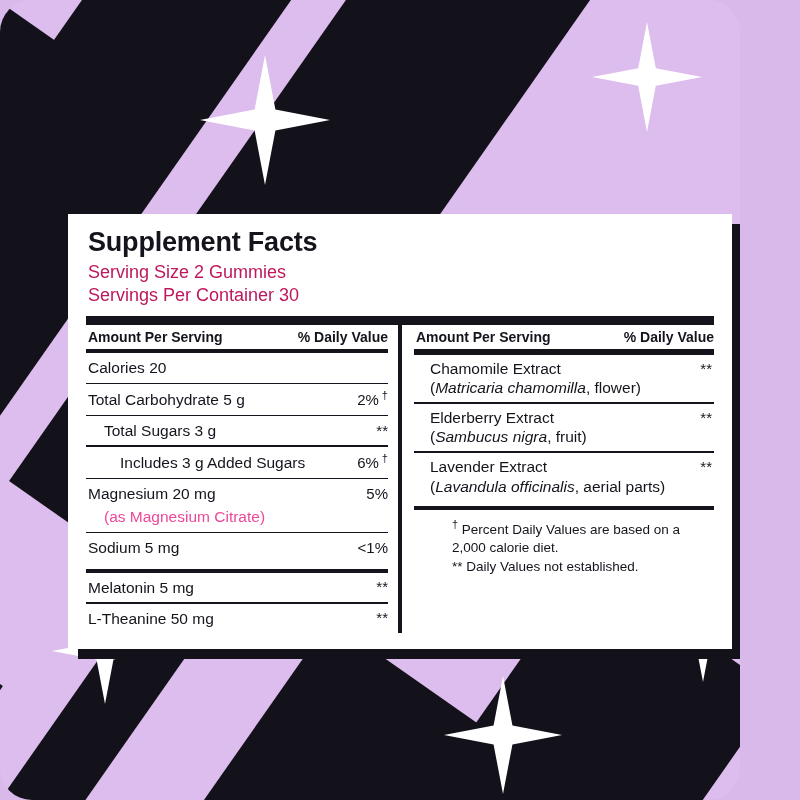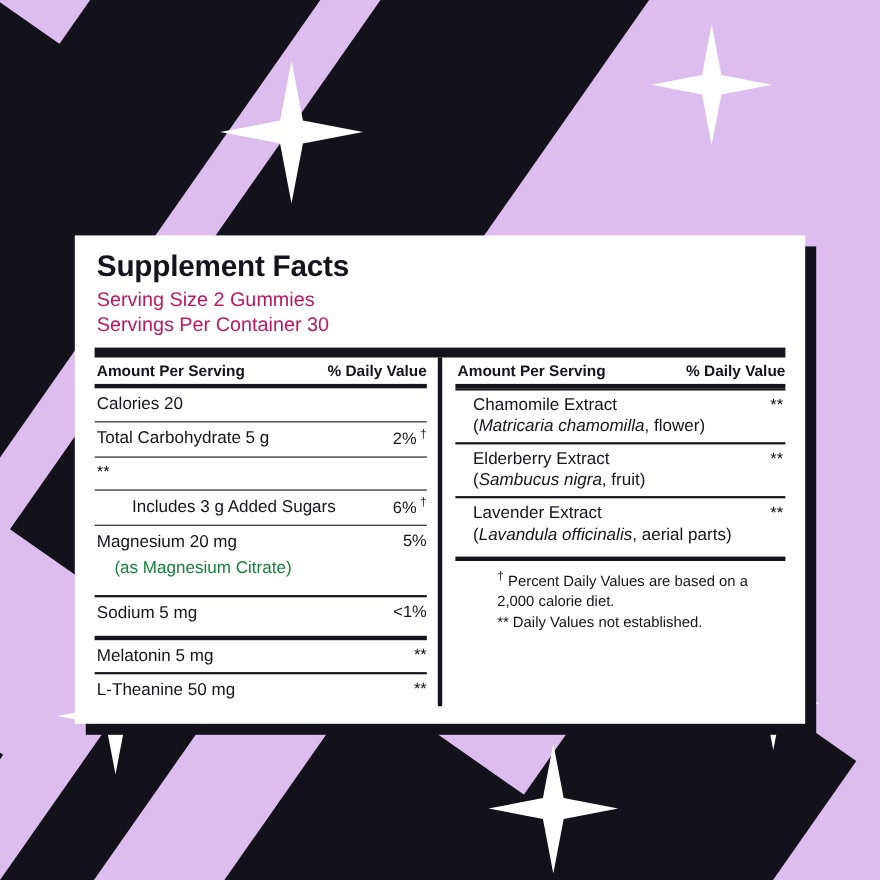--- a/index.html
+++ b/index.html
@@ -8,24 +8,25 @@
   }
   body {
     width: 800px;
     height: 800px;
     overflow: hidden;
     font-family: "Liberation Sans", sans-serif;
     background: #d9b8ea;
   }
   #stage {
     position: relative;
-    width: 800px;
+    width: 740px;
     height: 800px;
     background: #ddbdee;
     overflow: hidden;
+    border-radius: 32px;
   }
 
   
   .bg-layer { position: absolute; inset: 0; }
 
   .stripe {
     position: absolute;
     background: #13111a;
   }
 
@@ -108,34 +109,34 @@
     align-items: baseline;
     font-size: 14px;
     font-weight: bold;
     color: #15131c;
     padding: 4px 0 4px 2px;
   }
 
   .line {
     display: flex;
     justify-content: space-between;
-    align-items: flex-start;
+    align-items: flex-end;
     font-size: 15.5px;
     color: #15131c;
     padding: 5px 0 5px 2px;
     line-height: 1.25;
   }
   .line .nm { padding-right: 8px; }
   .line .dv { white-space: nowrap; font-size: 15px; }
   .indent-1 .nm { padding-left: 16px; }
   .indent-2 .nm { padding-left: 32px; }
   .sub-line {
     font-size: 15.5px;
-    color: #15803d;
-    padding: 0 0 15px 18px;
+    color: #ec4899;
+    padding: 0 0 5px 18px;
     line-height: 1.2;
   }
   .dagger { font-size: 11px; vertical-align: super; }
   .ital { font-style: italic; text-align: center; }
 
   .blend-head {
     font-size: 15.5px;
     font-weight: bold;
     color: #15131c;
     padding: 5px 0 5px 2px;
@@ -223,20 +224,21 @@
           </div>
           <div class="rule-thin"></div>
 
           <div class="line">
             <span class="nm">Total Carbohydrate 5 g</span>
             <span class="dv"><span>2%</span><span class="dagger">&nbsp;†</span></span>
           </div>
           <div class="rule-thin"></div>
 
           <div class="line indent-1">
+            <span class="nm">Total Sugars 3 g</span>
             <span class="dv">**</span>
           </div>
           <div class="rule-thin"></div>
 
           <div class="line indent-2">
             <span class="nm">Includes 3 g Added Sugars</span>
             <span class="dv"><span>6%</span><span class="dagger">&nbsp;†</span></span>
           </div>
           <div class="rule-thin"></div>
 

